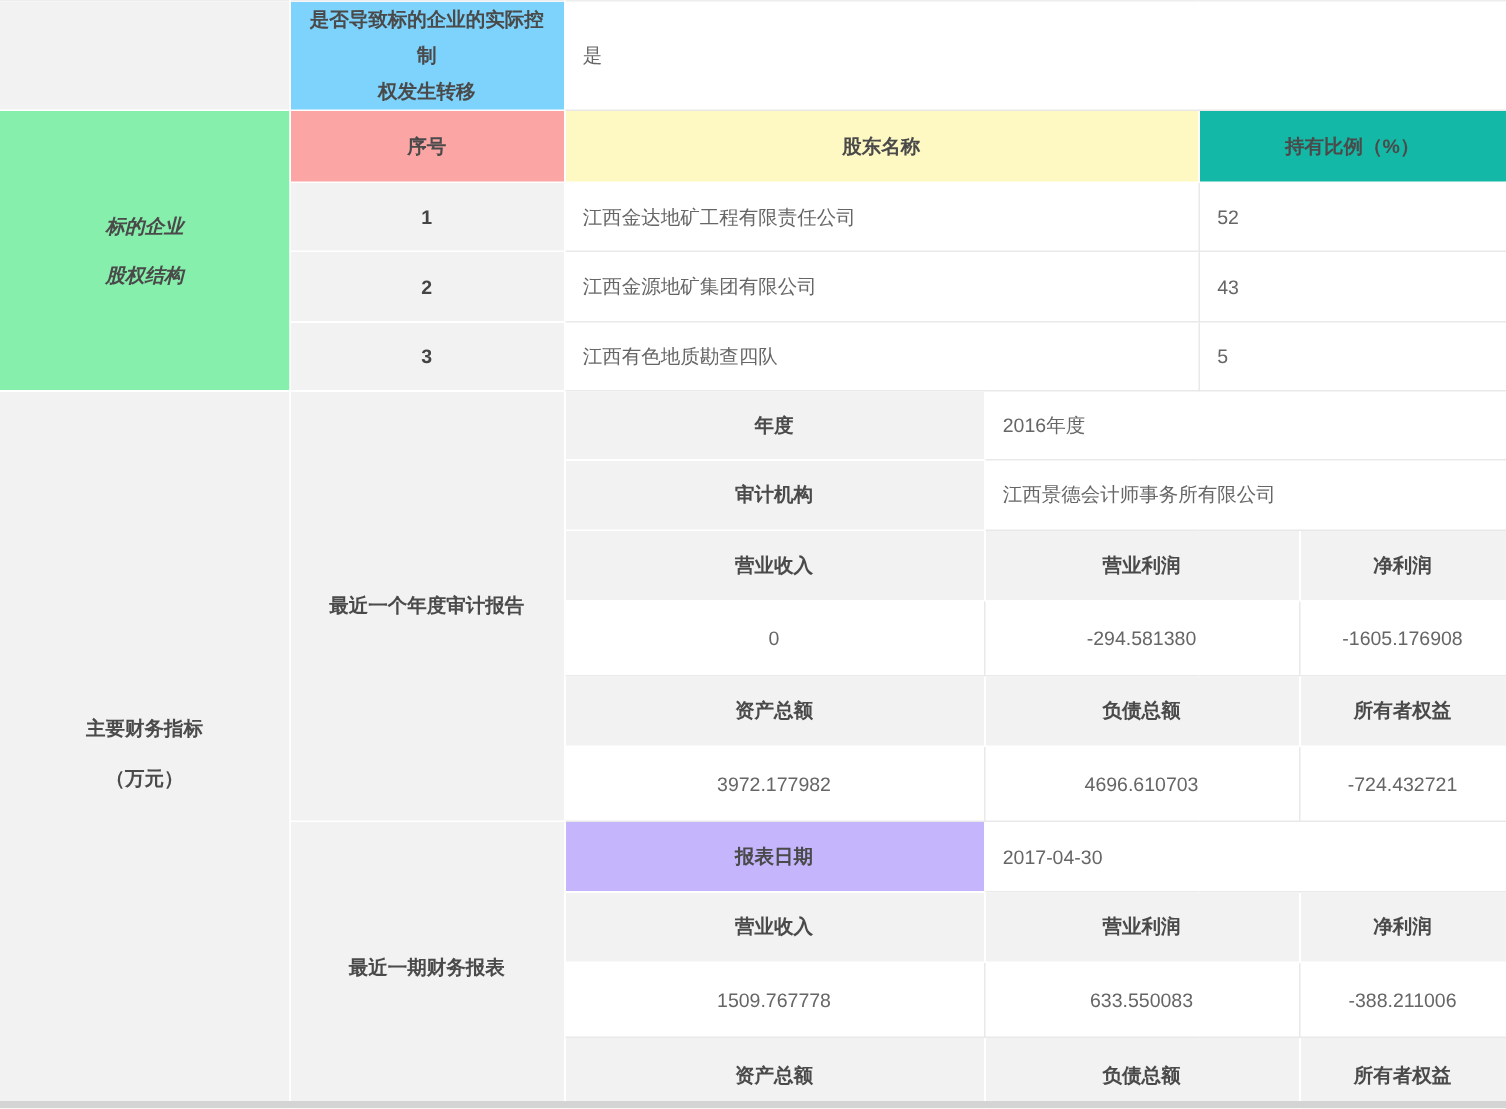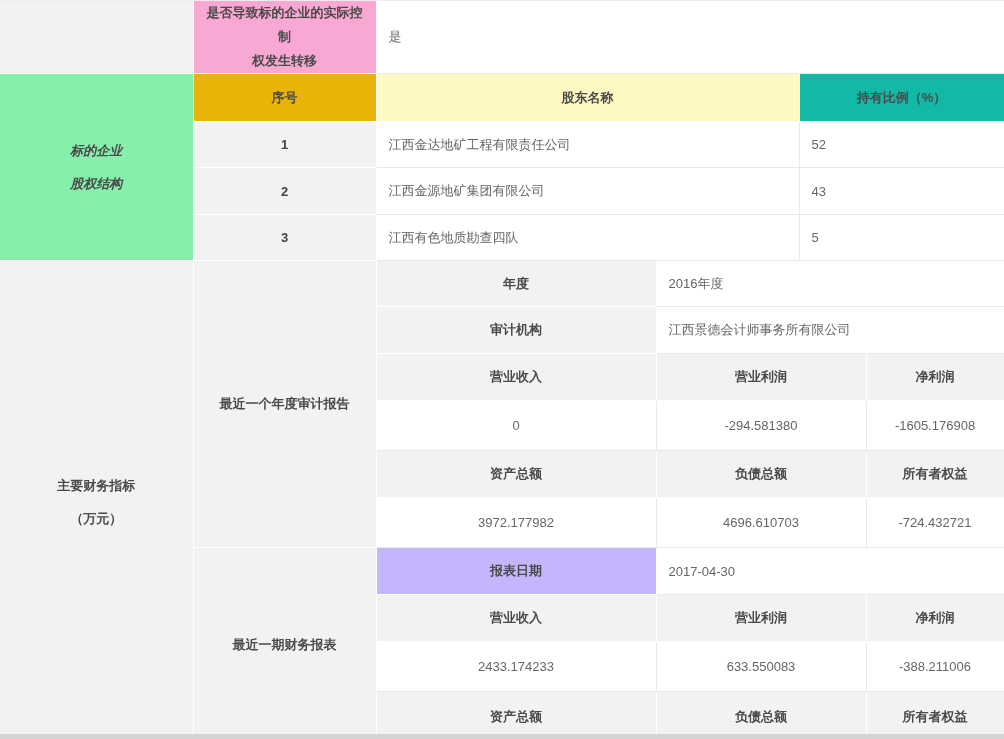--- a/index.html
+++ b/index.html
@@ -64,33 +64,33 @@
         <col style="width:183px">
         <col style="width:280px">
       <col style="width:143px">
         <col style="width:67px">
         <col style="width:138px">
     </colgroup>
     <tbody>
 
       <tr style="height:70px">
         <td class="g" style="background: rgb(242, 242, 242);"></td>
-        <td class="g hdr wrap-label two-line" style="background: #f9a8d4;">
+        <td class="g hdr wrap-label two-line" style="background: #7dd3fc;">
           <span>是否导致标的企业的实际控制</span>
           <span>权发生转移</span>
         </td>
         <td class="val-left" colspan="4">是</td>
       </tr>
 
       <tr style="height:48px">
         <td class="g hdr section-label two-line" rowspan="4" style="background: #86efac; font-style: italic;">
           <span>标的企业</span>
           <span>股权结构</span>
         </td>
-        <td class="g hdr" style="background: #eab308;">序号</td>
+        <td class="g hdr" style="background: #fca5a5;">序号</td>
         <td class="g hdr" colspan="2" style="background: #fef9c3;">股东名称</td>
         <td class="g hdr" colspan="2" style="background: #14b8a6;">持有比例（%）</td>
       </tr>
       <tr style="height:46px">
         <td class="g num-bold" style="background: rgb(242, 242, 242);">1</td>
         <td class="val-left" colspan="2">江西金达地矿工程有限责任公司</td>
         <td class="val-left" colspan="2">52</td>
       </tr>
       <tr style="height:47px">
         <td class="g num-bold" style="background: rgb(242, 242, 242);">2</td>
@@ -141,21 +141,21 @@
         <td class="g hdr" rowspan="4" style="background: rgb(242, 242, 242);">最近一期财务报表</td>
         <td class="g hdr" style="background: #c4b5fd;">报表日期</td>
         <td class="val-left" colspan="3">2017-04-30</td>
       </tr>
       <tr style="height:47px">
         <td class="g hdr" style="background: rgb(242, 242, 242);">营业收入</td>
         <td class="g hdr" colspan="2" style="background: rgb(242, 242, 242);">营业利润</td>
         <td class="g hdr" style="background: rgb(242, 242, 242);">净利润</td>
       </tr>
       <tr style="height:50px">
-        <td class="val-center">2433.174233</td>
+        <td class="val-center">1509.767778</td>
         <td class="val-center" colspan="2">633.550083</td>
         <td class="val-center">-388.211006</td>
       </tr>
       <tr style="height:51px">
         <td class="g hdr" style="background: rgb(242, 242, 242);">资产总额</td>
         <td class="g hdr" colspan="2" style="background: rgb(242, 242, 242);">负债总额</td>
         <td class="g hdr" style="background: rgb(242, 242, 242);">所有者权益</td>
       </tr>
     </tbody>
   </table>

